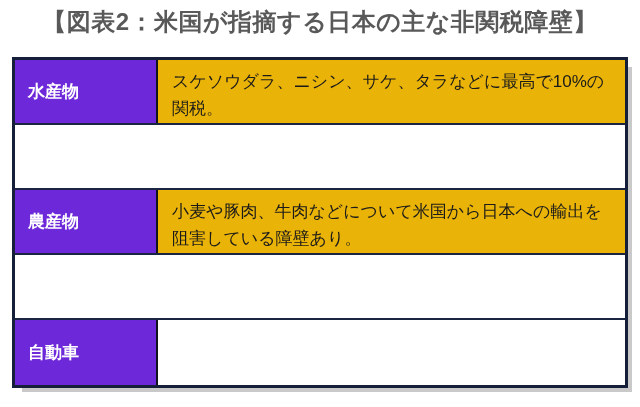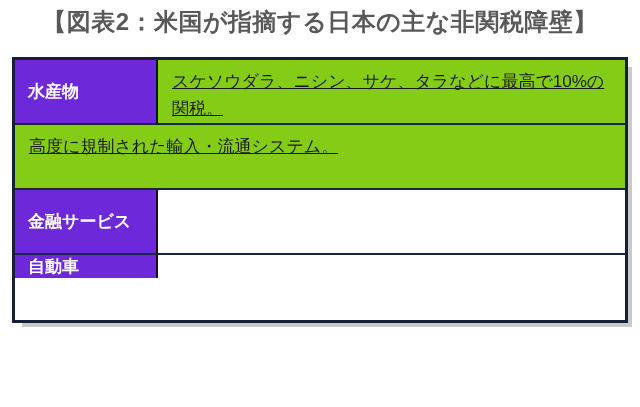--- a/index.html
+++ b/index.html
@@ -40,68 +40,69 @@
     box-sizing: border-box;
   }
   .table-row {
     display: flex;
     height: 65px;
     border-bottom: 2px solid #1b2440;
     box-sizing: border-box;
   }
   .table-row:last-child {
     border-bottom: none;
-    flex-direction: column;
   }
   .category-cell {
     width: 143px;
     min-width: 143px;
     background: #6d28d9;
     color: #ffffff;
     font-weight: bold;
     font-size: 17px;
     display: flex;
     align-items: center;
     padding-left: 13px;
     border-right: 2px solid #10131f;
     box-sizing: border-box;
   }
   .description-cell {
     flex: 1;
-    background: #84cc16;
+    background: #eab308;
     color: #1a1a1a;
     font-size: 17px;
     line-height: 1.6;
     padding: 8px 6px 0 14px;
     white-space: pre-line;
     box-sizing: border-box;
-    text-decoration: underline;
   }
 </style>
 </head>
 <body>
 
 <div class="page">
 
   <div class="figure-title">【図表2：米国が指摘する日本の主な非関税障壁】</div>
 
   <div class="barriers-table">
 
     <div class="table-row">
       <div class="category-cell">水産物</div>
       <div class="description-cell">スケソウダラ、ニシン、サケ、タラなどに最高で10%の関税。</div>
     </div>
 
     <div class="table-row">
-      <div class="description-cell">高度に規制された輸入・流通システム。</div>
     </div>
 
+    <div class="table-row">
+      <div class="category-cell">農産物</div>
+      <div class="description-cell">小麦や豚肉、牛肉などについて米国から日本への輸出を
+阻害している障壁あり。</div>
+    </div>
 
     <div class="table-row">
-      <div class="category-cell">金融サービス</div>
     </div>
 
     <div class="table-row">
       <div class="category-cell">自動車</div>
     </div>
 
   </div>
 </div>
 
 </body></html>

